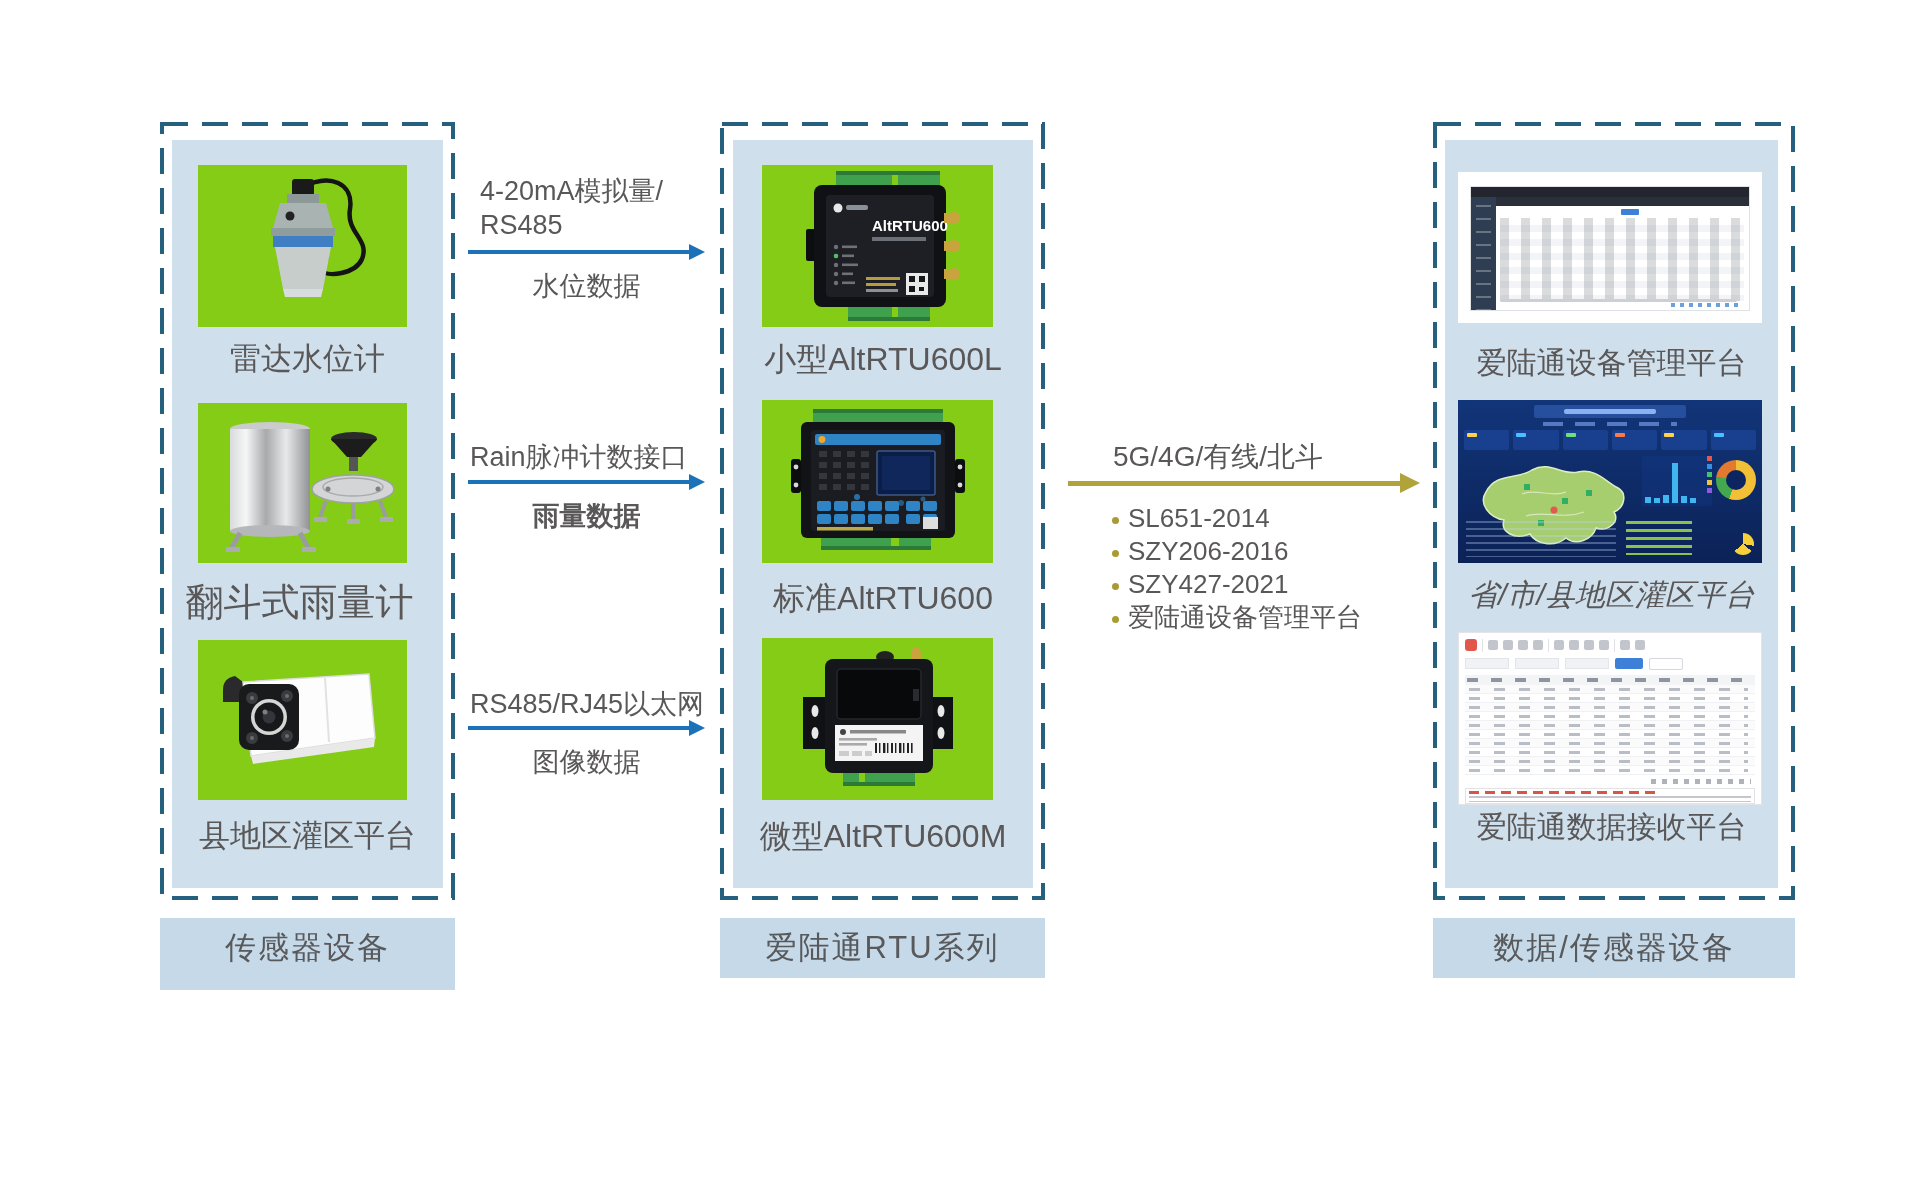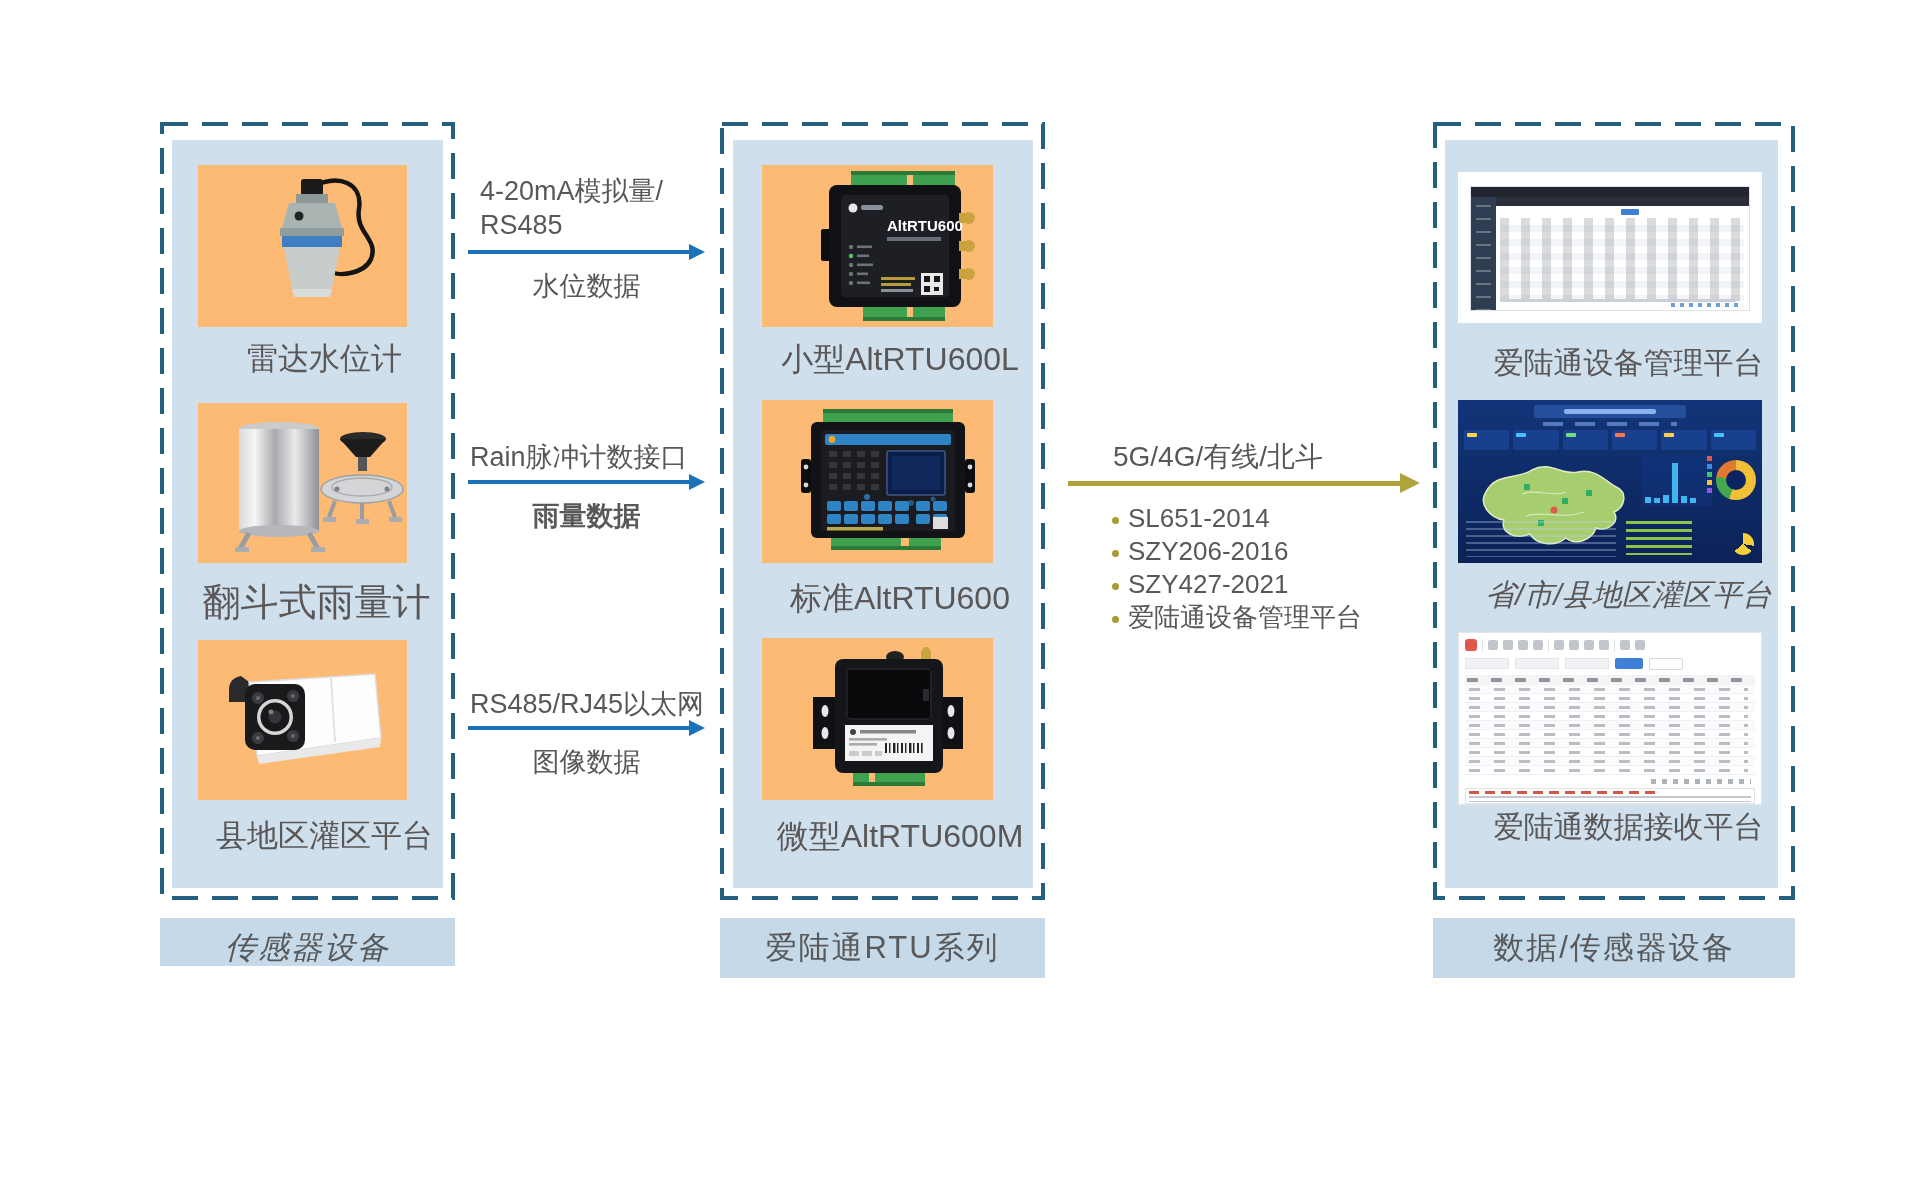--- a/index.html
+++ b/index.html
@@ -1,22 +1,22 @@
 <!DOCTYPE html>
 <html><head>
 <meta charset="utf-8">
 <style>
   html,body{margin:0;padding:0;background:#fff;}
   #canvas{position:relative;width:1920px;height:1187px;background:#fff;overflow:hidden;
           font-family:"Liberation Sans","DejaVu Sans",sans-serif;color:#595757;}
   
   .dash{position:absolute;}
   .panel{position:absolute;background:#cfdfec;}
-  .wbox{position:absolute;background:#fdba74;display:flex;align-items:center;justify-content:flex-end;}
-  .itemlabel{position:absolute;text-align:center;color:#595757;padding-left:17px;}
+  .wbox{position:absolute;background:#84cc16;display:flex;align-items:center;justify-content:center;}
+  .itemlabel{position:absolute;text-align:center;color:#595757;}
   .footer{position:absolute;background:#c6d9e9;color:#58595b;text-align:center;font-size:31px;letter-spacing:2px;}
   
   .arr{position:absolute;height:16px;}
   .arr .ln{position:absolute;left:0;top:6px;height:4px;background:#1b72b8;}
   .arr .hd{position:absolute;top:0;width:0;height:0;border-top:8px solid transparent;border-bottom:8px solid transparent;border-left:16px solid #1b72b8;}
   .garr{position:absolute;height:20px;}
   .garr .ln{position:absolute;left:0;top:8px;height:5px;background:#b0a33c;}
   .garr .hd{position:absolute;top:0;width:0;height:0;border-top:10px solid transparent;border-bottom:10px solid transparent;border-left:20px solid #b0a33c;}
   .flowtxt{position:absolute;font-size:27px;color:#595757;line-height:34px;}
   .flowdata{position:absolute;font-size:27px;color:#595757;text-align:center;}
@@ -164,21 +164,21 @@
       <circle cx="47" cy="88" r="2" fill="#6b6c70"></circle>
         <circle cx="82" cy="86" r="2" fill="#6b6c70"></circle>
       <circle cx="64" cy="67" r="18" fill="#d6d6d6"></circle>
       <circle cx="64" cy="67" r="14.5" fill="#17181a"></circle>
       <circle cx="64" cy="67" r="6.5" fill="#34353a"></circle>
       <circle cx="60" cy="62" r="2.5" fill="#7d7e83"></circle>
     </svg>
   </div>
   <div class="itemlabel" style="left:172px;top:815px;width:271px;font-size:31px;">县地区灌区平台</div>
 
-  <div class="footer" style="left:160px;top:918px;width:295px;height:48px;line-height:60px;font-style:italic;">传感器设备</div>
+  <div class="footer" style="left:160px;top:918px;width:295px;height:72px;line-height:60px;">传感器设备</div>
 
   <div class="flowtxt" style="left:480px;top:174px;width:235px;">
     <div>4-20mA模拟量/</div>
     <div>RS485</div>
   </div>
   <div class="arr" style="left:468px;top:244px;width:237px;">
     <span class="ln" style="width:221px;"></span>
       <span class="hd" style="left:221px;"></span>
   </div>
   <div class="flowdata" style="left:468px;top:268px;width:237px;">水位数据</div>

